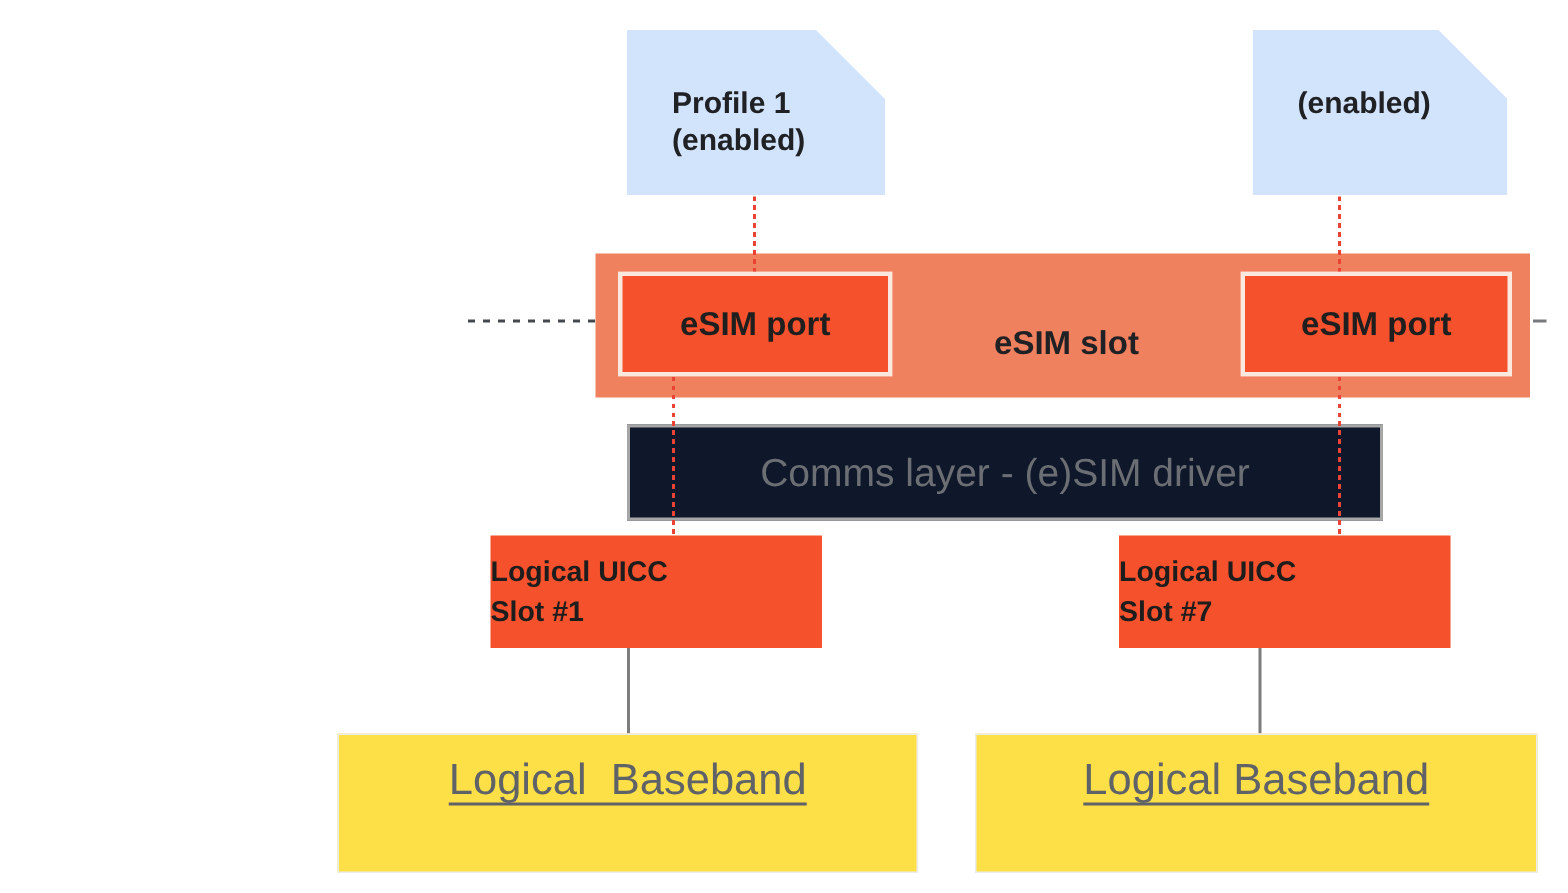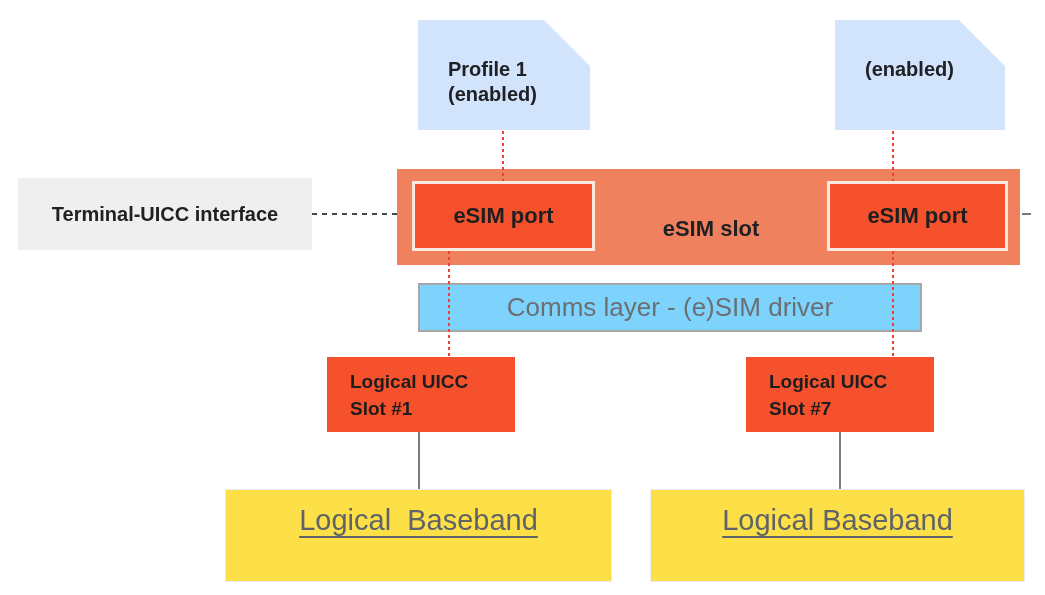--- a/index.html
+++ b/index.html
@@ -84,34 +84,34 @@
     z-index: 5;
   }
   .vdot.l1a { left: 502px; top: 131px; height: 50px; }
   .vdot.l2a { left: 892px; top: 131px; height: 50px; }
   .vdot.l1b { left: 448px; top: 251px; height: 106px; }
   .vdot.l2b { left: 892px; top: 251px; height: 107px; }
   
   .comms-box {
     position: absolute;
     left: 418px; top: 283px;
-    width: 504px; height: 49px;
-    background: #7dd3fc;
+    width: 504px; height: 64px;
+    background: #0f172a;
     border: 2px solid #a6a6a6;
     box-sizing: border-box;
     display: flex; align-items: center; justify-content: center;
     font-size: 26px; color: #6b6f73;
   }
   
   .uicc-box {
     position: absolute;
-    top: 357px; height: 75px; width: 188px;
+    top: 357px; height: 75px; width: 221px;
     background: #f4512c;
     display: flex; flex-direction: column; justify-content: center;
-    padding-left: 23px; box-sizing: border-box;
+    box-sizing: border-box;
     font-size: 19px; font-weight: bold; line-height: 27px; color: #1d1d1d;
   }
   .uicc-box.u1 { left: 327px; }
   .uicc-box.u2 { left: 746px; }
   
   .vline-gray {
     position: absolute;
     width: 2px; height: 57px; top: 432px;
     background: #7d7d7d;
   }
@@ -150,21 +150,20 @@
       <div>(enabled)</div>
     </div>
   </div>
 
   <div class="profile p2">
     <div class="profile-text">
       <div>(enabled)</div>
     </div>
   </div>
 
-  <div class="terminal-box">Terminal-UICC interface</div>
 
   <div class="dash-h left"></div>
 
   <div class="dash-h right"></div>
 
   <div class="esim-slot"></div>
   <div class="slot-label">eSIM slot</div>
 
   <div class="esim-port port1">eSIM port</div>
   <div class="esim-port port2">eSIM port</div>

